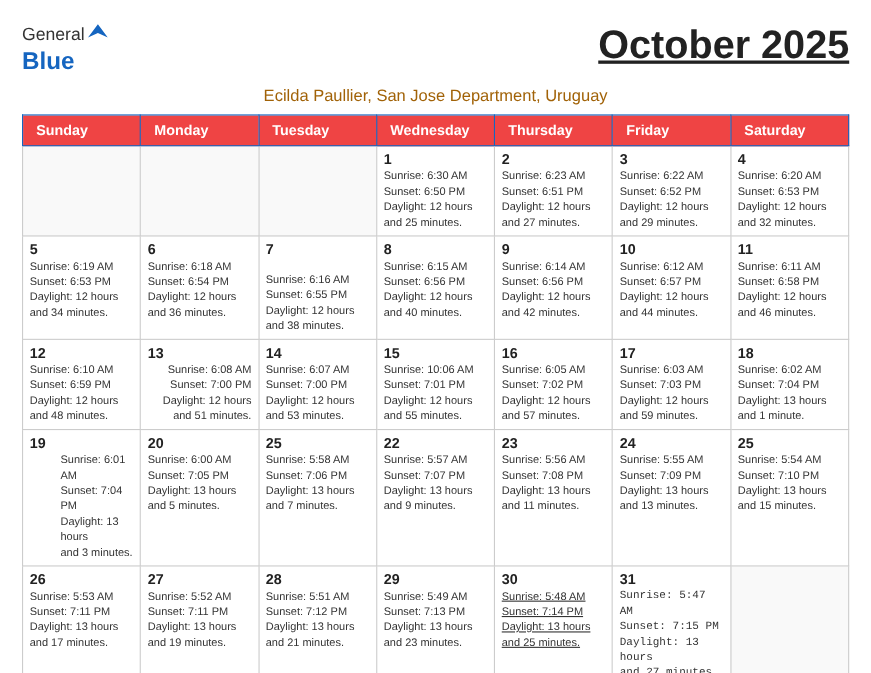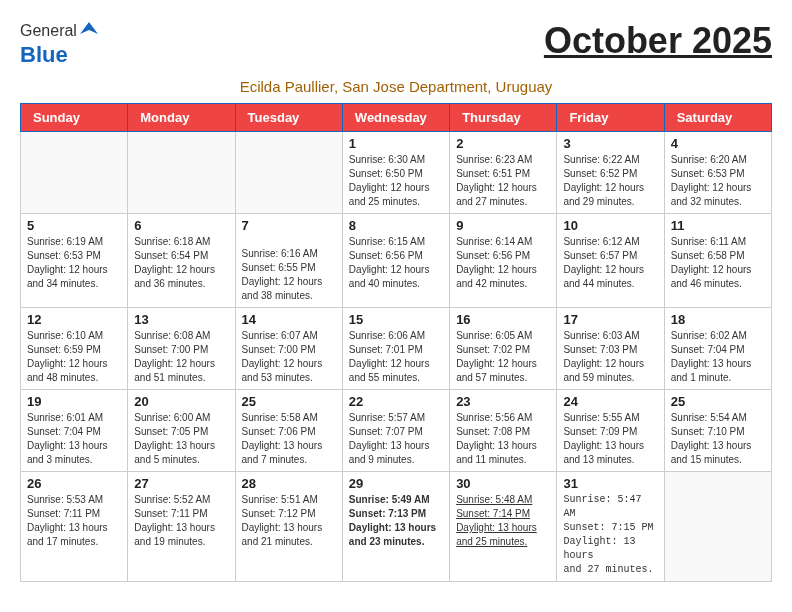--- a/index.html
+++ b/index.html
@@ -199,35 +199,35 @@
       <tr>
         <td>
           <div class="day-number">12</div>
           <div class="day-info" style="white-space: pre-line;">Sunrise: 6:10 AM
 Sunset: 6:59 PM
 Daylight: 12 hours
 and 48 minutes.</div>
         </td>
         <td>
           <div class="day-number">13</div>
-          <div class="day-info" style="white-space: pre-line;">Sunrise: 6:08 AM
+          <div class="day-info" style="white-space: pre-line; text-align: right;">Sunrise: 6:08 AM
 Sunset: 7:00 PM
 Daylight: 12 hours
 and 51 minutes.</div>
         </td>
         <td>
           <div class="day-number">14</div>
           <div class="day-info" style="white-space: pre-line;">Sunrise: 6:07 AM
 Sunset: 7:00 PM
 Daylight: 12 hours
 and 53 minutes.</div>
         </td>
         <td>
           <div class="day-number">15</div>
-          <div class="day-info" style="white-space: pre-line;">Sunrise: 6:06 AM
+          <div class="day-info" style="white-space: pre-line;">Sunrise: 10:06 AM
 Sunset: 7:01 PM
 Daylight: 12 hours
 and 55 minutes.</div>
         </td>
         <td>
           <div class="day-number">16</div>
           <div class="day-info" style="white-space: pre-line;">Sunrise: 6:05 AM
 Sunset: 7:02 PM
 Daylight: 12 hours
 and 57 minutes.</div>
@@ -243,21 +243,21 @@
           <div class="day-number">18</div>
           <div class="day-info" style="white-space: pre-line;">Sunrise: 6:02 AM
 Sunset: 7:04 PM
 Daylight: 13 hours
 and 1 minute.</div>
         </td>
       </tr>
       <tr>
         <td>
           <div class="day-number">19</div>
-          <div class="day-info" style="white-space: pre-line;">Sunrise: 6:01 AM
+          <div class="day-info" style="white-space: pre-line; margin-left: 28px;">Sunrise: 6:01 AM
 Sunset: 7:04 PM
 Daylight: 13 hours
 and 3 minutes.</div>
         </td>
         <td>
           <div class="day-number">20</div>
           <div class="day-info" style="white-space: pre-line;">Sunrise: 6:00 AM
 Sunset: 7:05 PM
 Daylight: 13 hours
 and 5 minutes.</div>
@@ -315,21 +315,21 @@
         </td>
         <td>
           <div class="day-number">28</div>
           <div class="day-info" style="white-space: pre-line;">Sunrise: 5:51 AM
 Sunset: 7:12 PM
 Daylight: 13 hours
 and 21 minutes.</div>
         </td>
         <td>
           <div class="day-number">29</div>
-          <div class="day-info" style="white-space: pre-line; font-weight: bold;">Sunrise: 5:49 AM
+          <div class="day-info" style="white-space: pre-line;">Sunrise: 5:49 AM
 Sunset: 7:13 PM
 Daylight: 13 hours
 and 23 minutes.</div>
         </td>
         <td>
           <div class="day-number">30</div>
           <div class="day-info" style="white-space: pre-line; text-decoration: underline;">Sunrise: 5:48 AM
 Sunset: 7:14 PM
 Daylight: 13 hours
 and 25 minutes.</div>

